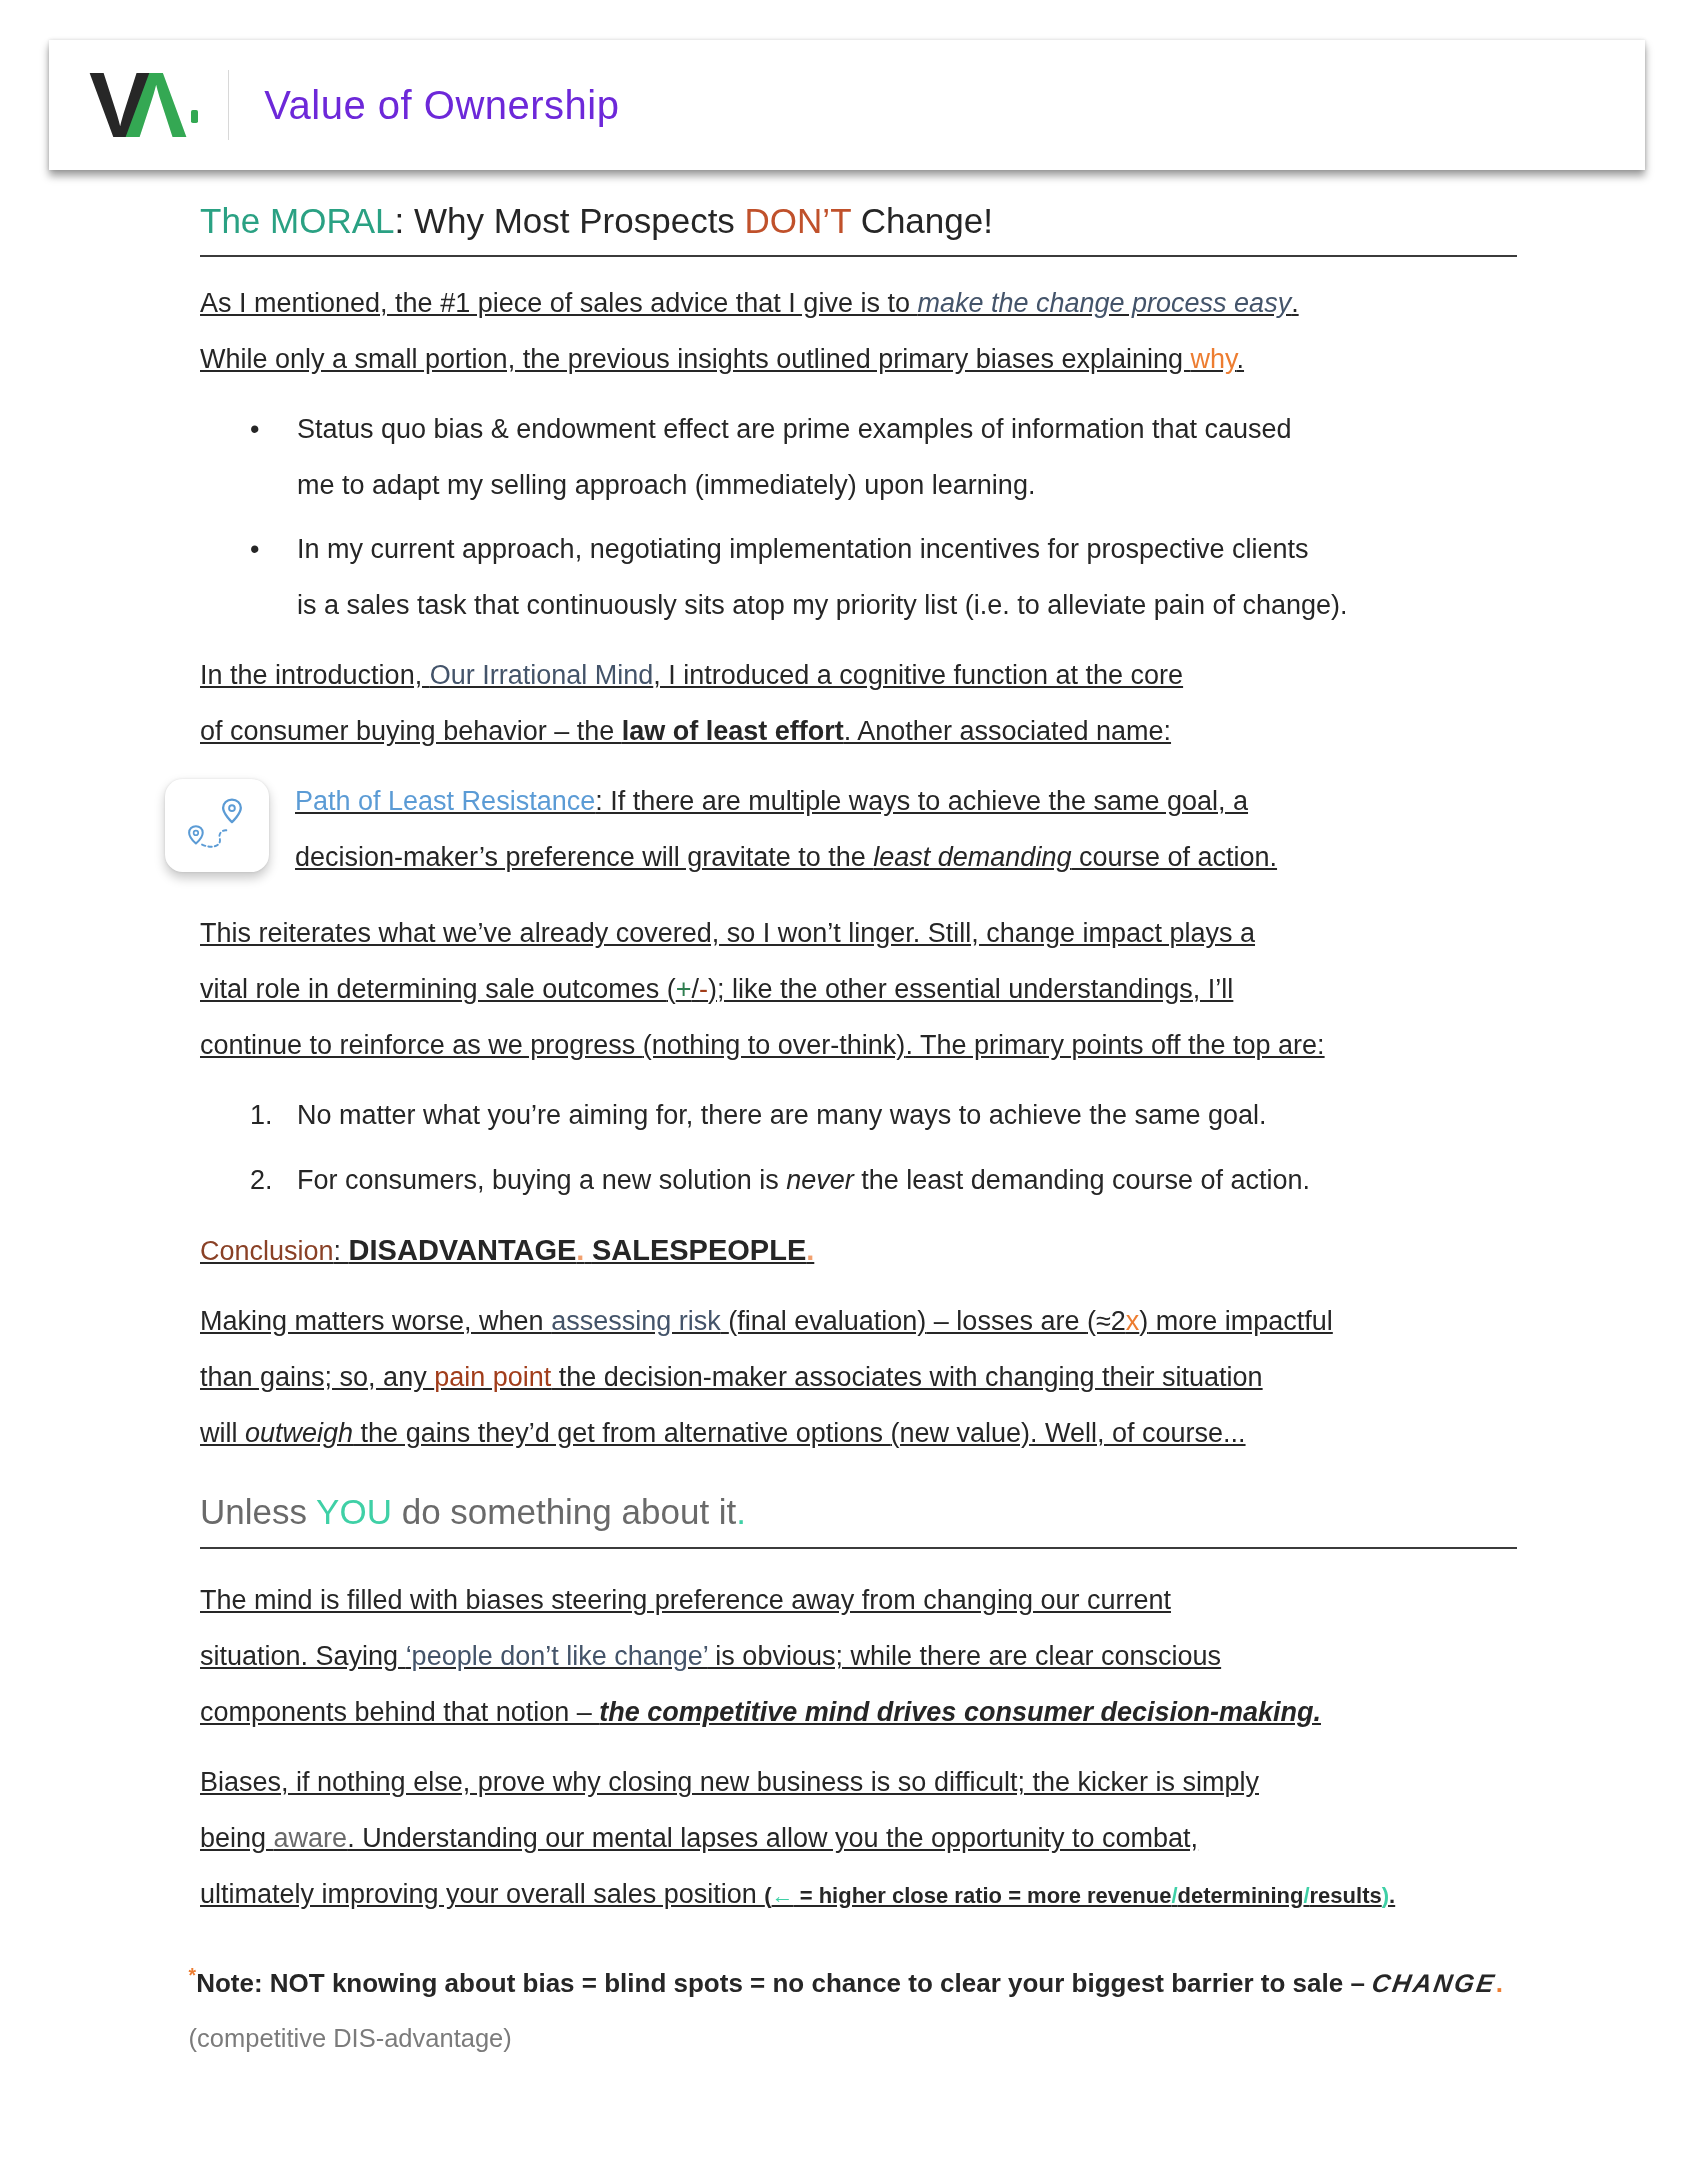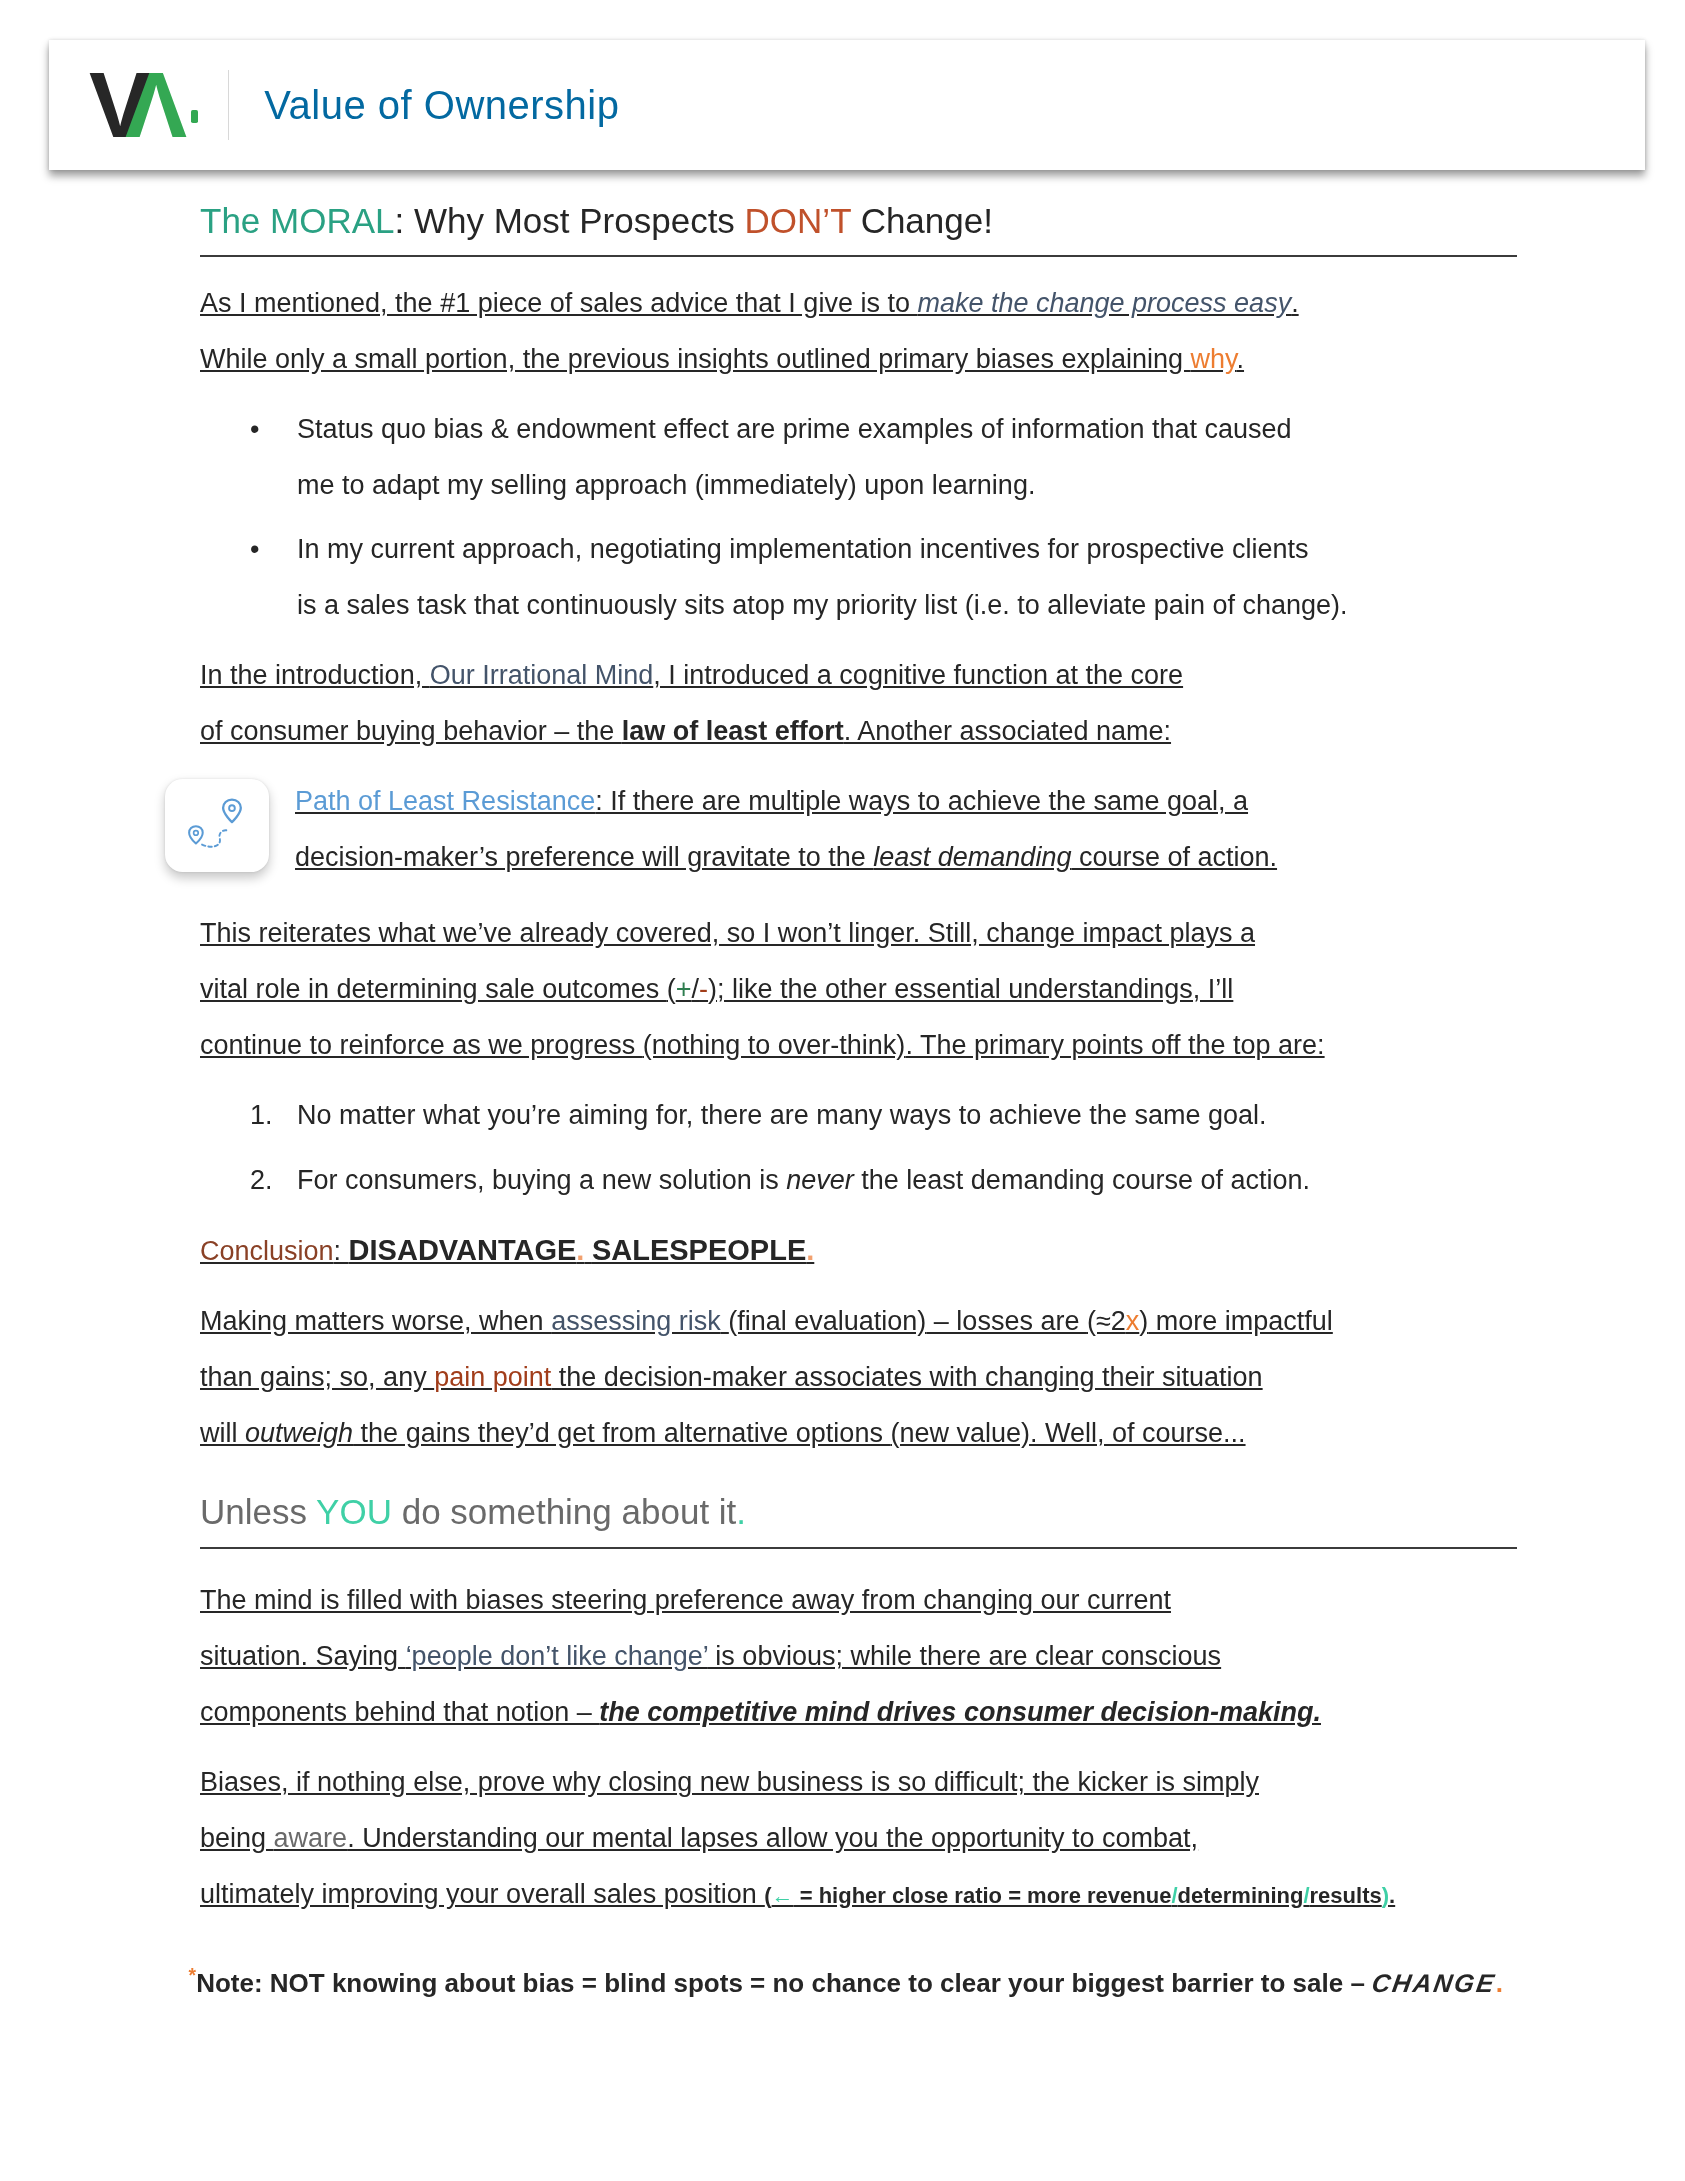--- a/index.html
+++ b/index.html
@@ -7,21 +7,21 @@
         font-family:"Liberation Sans",sans-serif;color:var(--ink,#262626);}
   
   .header{position:absolute;left:49px;top:40px;width:1596px;height:130px;background:#fff;
           box-shadow:0 6.1px 8px rgba(0,0,0,.38),0 0 3.5px rgba(0,0,0,.15);
           display:flex;align-items:center;box-sizing:border-box;}
   .logo{display:flex;align-items:center;margin-left:40px;line-height:1;}
   .logo-v{font-size:93px;font-weight:700;color:#272727;line-height:1;}
   .logo-a{font-size:93px;font-weight:700;color:var(--brand-green,#34a853);margin-left:-26px;line-height:1;}
   .logo-tick{width:6.1px;height:13px;background:var(--brand-green,#34a853);border-radius:1.8px;margin-left:4.4px;margin-top:23px;}
   .vdivider{width:1.8px;height:70px;background:#d8d8d8;margin:0 35px 0 30px;}
-  .app-title{font-size:40px;color:#0369a1;letter-spacing:0.5px;}
+  .app-title{font-size:40px;color:#6d28d9;letter-spacing:0.5px;}
   
   .content{position:absolute;left:200px;top:198px;width:1371px;}
   .h1{font-size:35px;line-height:46px;margin:0 0 10.5px;white-space:pre-wrap;color:var(--ink);}
   .h2{font-size:35px;line-height:46px;margin:28px 0 12.3px;white-space:pre-wrap;color:var(--gray,#6a6a6a);}
   .rule{width:1317px;height:2.6px;background:#3b3b3b;margin:0 0 17.6px;}
   .rule.r2{margin:0 0 23px;}
   p.body{font-size:27px;line-height:56px;margin:0 0 14px;white-space:pre-wrap;text-decoration:underline;}
   ul.blist,ol.nlist{list-style:none;margin:0 0 14px;padding:0;}
   ul.blist li,ol.nlist li{position:relative;padding-left:97px;font-size:27px;line-height:56px;margin:0 0 8.8px;white-space:pre-wrap;}
   .marker{position:absolute;left:50px;top:0;}
@@ -124,16 +124,17 @@
     <p class="body"><span>The mind is filled with biases steering preference away from changing our current
 situation. Saying </span><span class="bluegray">‘people don’t like change’</span><span> is obvious; while there are clear conscious
 components behind that notion – </span><span class="bi">the competitive mind drives consumer decision-making.</span></p>
 
     <p class="body"><span>Biases, if nothing else, prove why closing new business is so difficult; the kicker is simply
 being </span><span class="gray">aware</span><span>. Understanding our mental lapses allow you the opportunity to combat,
 ultimately improving your overall sales position </span><span class="smallb">(</span><span class="smallb mint">←</span><span class="smallb"> = higher close ratio = more revenue</span><span class="smallb mint">/</span><span class="smallb">determining</span><span class="smallb mint">/</span><span class="smallb">results</span><span class="smallb mint">)</span><span class="smallb">.</span></p>
 
     <p class="note"><span class="star">*</span><span>Note: NOT knowing about bias = blind spots = no chance to clear your biggest barrier to sale – </span><span class="marker-font">CHANGE</span><span class="orange">.</span></p>
 
+    <p class="footer-note">(competitive DIS-advantage)</p>
 
   </div>
 </div>
 
 
 </body></html>

